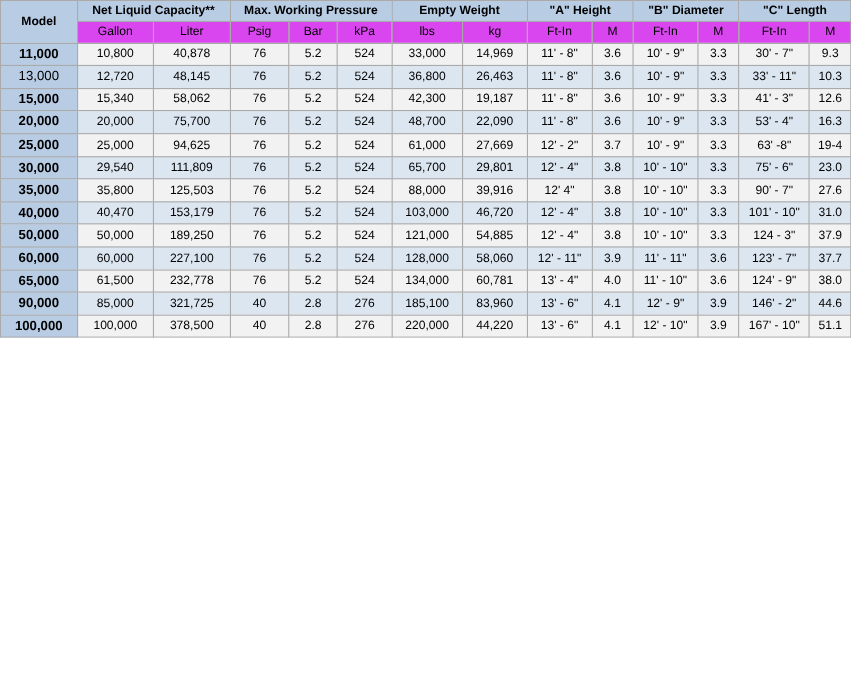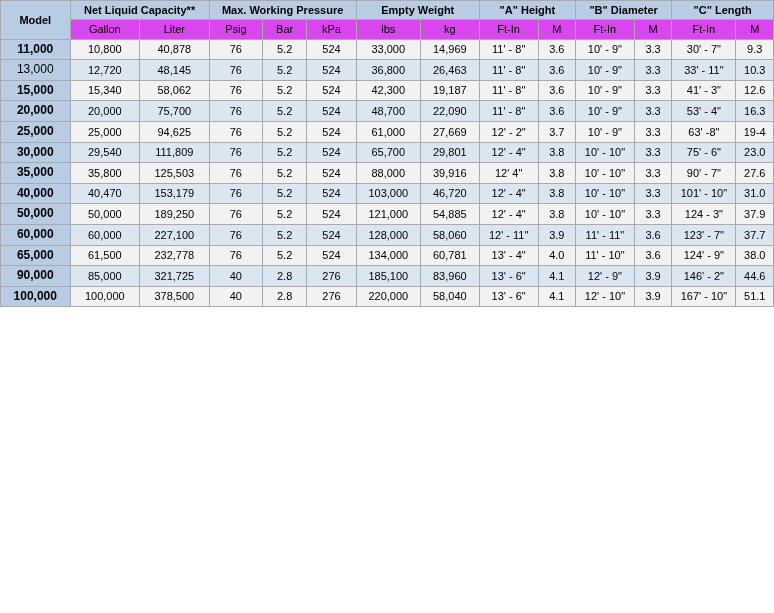--- a/index.html
+++ b/index.html
@@ -302,21 +302,21 @@
           <td>44.6</td>
         </tr>
         <tr class="row-odd">
           <td class="model-cell" style="font-weight: bold; background-color: rgb(184, 204, 228);">100,000</td>
           <td>100,000</td>
           <td>378,500</td>
           <td>40</td>
           <td>2.8</td>
           <td>276</td>
           <td>220,000</td>
-          <td>58,040</td>
+          <td>44,220</td>
           <td>13' - 6"</td>
           <td>4.1</td>
           <td>12' - 10"</td>
           <td>3.9</td>
           <td>167' - 10"</td>
           <td>51.1</td>
         </tr>
       </tbody>
   </table>
 </div>

